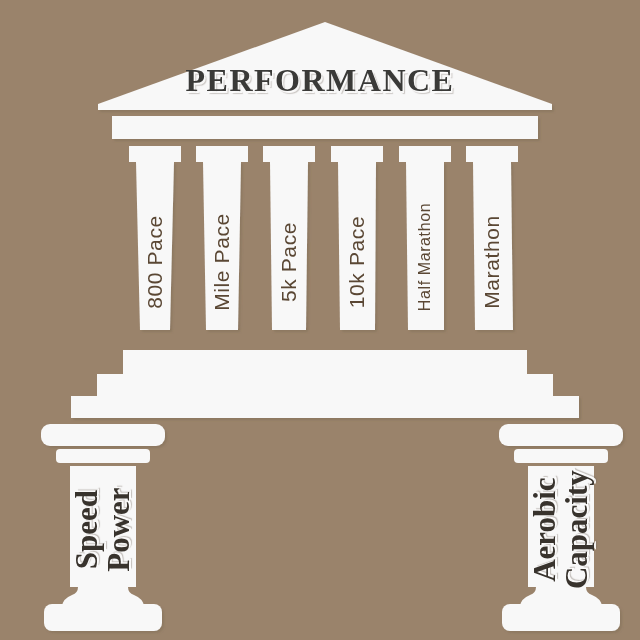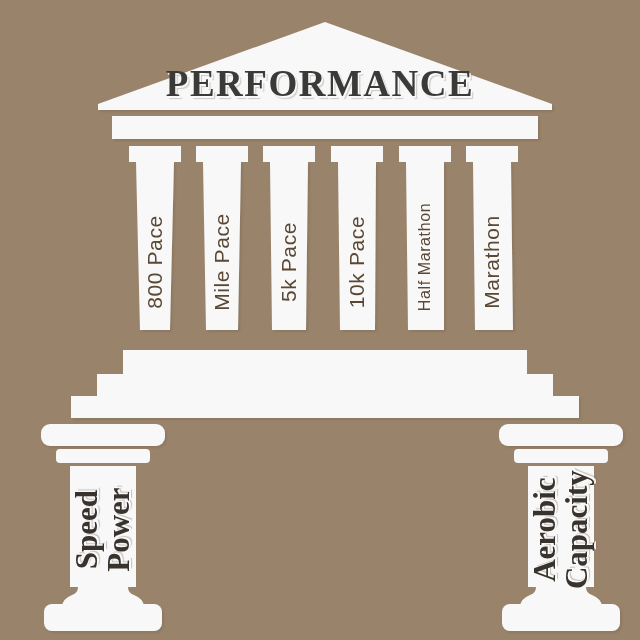--- a/index.html
+++ b/index.html
@@ -30,21 +30,21 @@
 
   
   #pediment-title {
     position: absolute;
     left: 0;
     top: 62px;
     width: 640px;
     text-align: center;
     font-family: "Liberation Serif", "DejaVu Serif", serif;
     font-weight: bold;
-    font-size: 37px;
+    font-size: 32px;
     letter-spacing: 1.5px;
     color: #3a3a38;
     text-shadow: 1.5px 1.5px 0 rgba(255,255,255,0.85),
                  2.5px 2.5px 1px rgba(120,110,100,0.35);
     white-space: nowrap;
     pointer-events: none;
   }
 
   
   .col-label {

